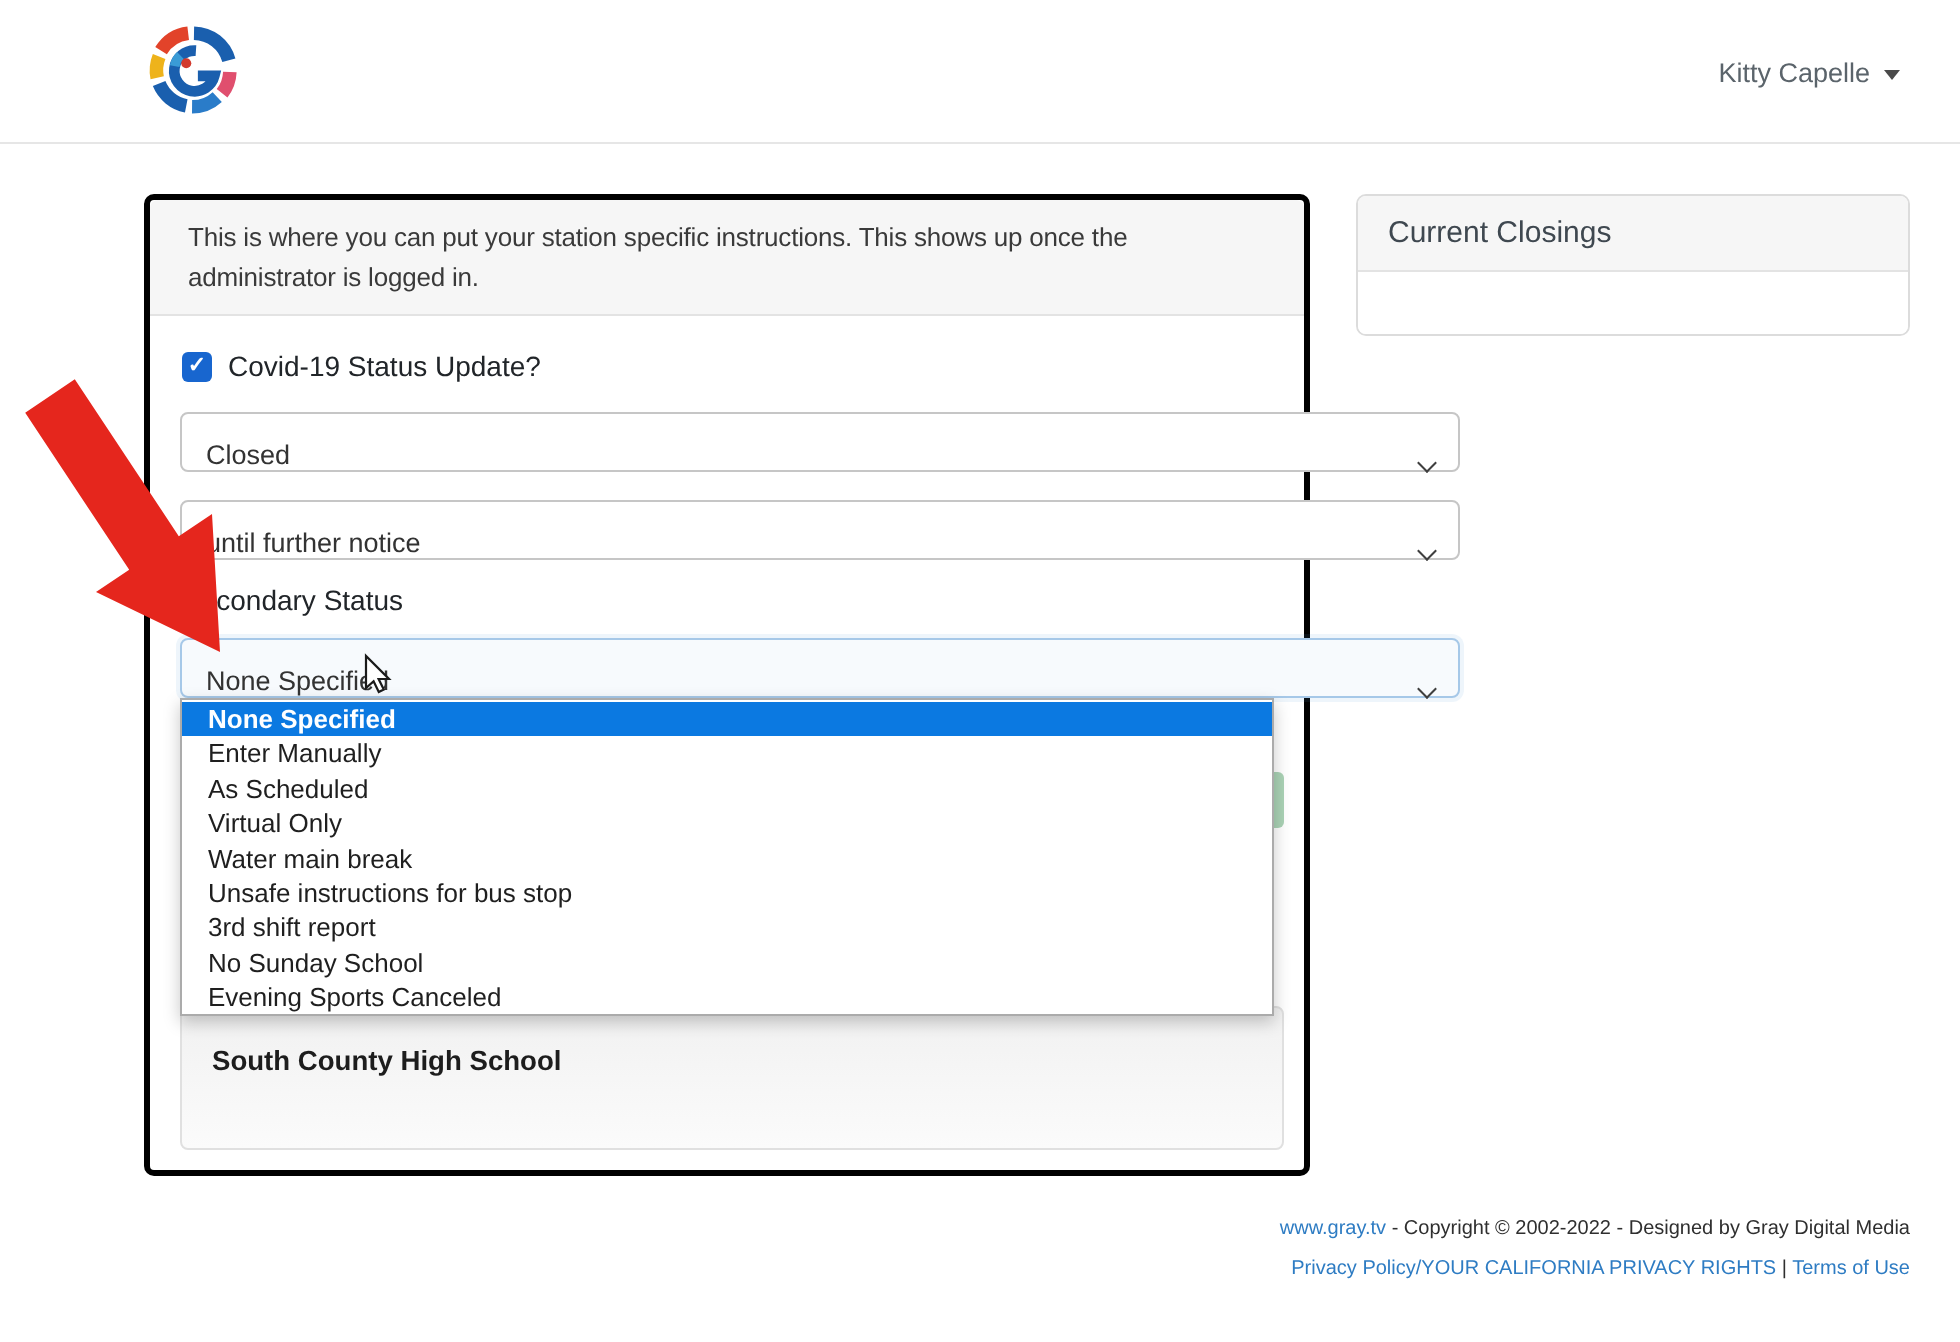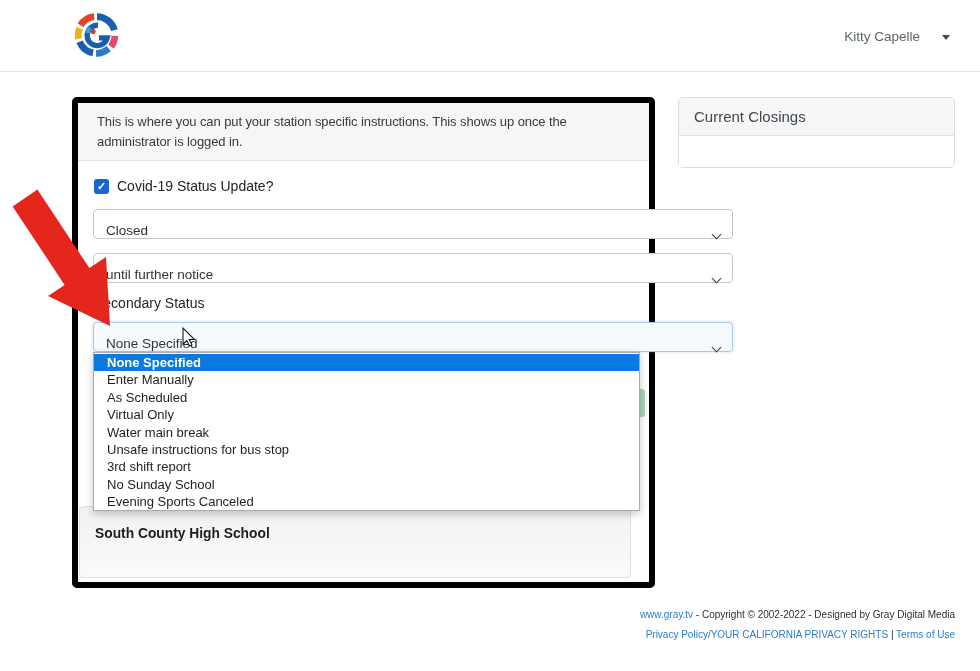--- a/index.html
+++ b/index.html
@@ -6,26 +6,26 @@
   html,body { background:#fff; }
   .canvas {
     position:relative; width:980px; height:671px; background:#ffffff;
     font-family:"Liberation Sans", sans-serif; overflow:hidden; color:#2f2f2f;
   }
   
   .topbar { position:absolute; left:0; top:0; width:980px; height:72px;
     background:#ffffff; border-bottom:1px solid #e6e6e6; }
   .brand { position:absolute; left:66px; top:4px; width:62px; height:62px; cursor:pointer; }
   .user-menu { position:absolute; right:30px; top:0; height:72px;
-    display:flex; align-items:center; gap:22px; color:#5b646b; font-size:13.5px; cursor:pointer; }
+    display:flex; align-items:center; gap:7px; color:#5b646b; font-size:13.5px; cursor:pointer; }
   .caret-down { width:0; height:0; border-left:4.5px solid transparent;
     border-right:4.5px solid transparent; border-top:5px solid #4a4a4a; margin-top:2px; }
   
   .main-card { position:absolute; left:72px; top:97px; width:583px; height:491px;
-    background:#fff; border:6px solid #000000; border-radius:5px; }
+    background:#fff; border:3px solid #000000; border-radius:5px; }
   .card-header { height:58px; background:#f6f6f6; border-bottom:1px solid #e3e3e3;
     border-radius:4px 4px 0 0; padding:9px 19px; font-size:13px; line-height:1.55;
     color:#3a3a3a; letter-spacing:-0.1px; }
   .card-body { position:relative; height:431px; }
   .checkbox-row { position:absolute; left:16px; top:17px; display:flex; align-items:center; gap:8px; cursor:pointer; }
   .checkbox { width:15px; height:15px; background:#1866cf; border-radius:3px;
     display:flex; align-items:center; justify-content:center; color:#fff; font-size:11px;
     line-height:1; font-weight:bold; }
   .checkbox-label { font-size:14px; color:#212529; }
   .fake-select { position:absolute; left:15px; width:640px; height:30px; background:#fff;
@@ -39,21 +39,21 @@
     border-bottom:1.7px solid #3f3f3f; transform:rotate(45deg); margin-top:-4px; }
   .field-label { position:absolute; left:16px; top:134px; font-size:14px; color:#212529; }
   .dropdown { position:absolute; left:15px; top:191px; width:547px; height:159px;
     background:#fff; border:1px solid #ababab; box-shadow:0 3px 8px rgba(0,0,0,0.22);
     z-index:5; padding-top:1px; }
   .dd-item { height:17.4px; line-height:17.4px; padding-left:13px; font-size:13px;
     color:#1f1f1f; white-space:nowrap; cursor:pointer; }
   .dd-item.selected { background:#0b79e1; color:#fff; font-weight:bold; }
   .hidden-button-edge { position:absolute; left:557px; top:228px; width:10px; height:28px;
     background:#abd3b6; border-radius:0 3px 3px 0; z-index:3; }
-  .preview-box { position:absolute; left:1px; top:345px; width:552px; height:72px;
+  .preview-box { position:absolute; left:15px; top:345px; width:552px; height:72px;
     border:1px solid #e0e0e0; border-radius:4px; z-index:1;
     background:linear-gradient(#f1f1f1, #fbfbfb); padding:17px 15px 0 15px; }
   .preview-title { font-size:13.8px; font-weight:bold; color:#1d1d1d; line-height:19px; }
   .preview-line { font-size:13.5px; color:#373737; line-height:20px; }
   
   .right-card { position:absolute; left:678px; top:97px; width:277px;
     border:1px solid #dcdcdc; border-radius:5px; background:#fff; }
   .right-card .card-header2 { height:38px; background:#f6f6f6; border-bottom:1px solid #e3e3e3;
     border-radius:4px 4px 0 0; line-height:38px; padding-left:15px; font-size:15px; color:#3f4850; }
   .right-card .card-body2 { height:31px; background:#fff; border-radius:0 0 4px 4px; }

